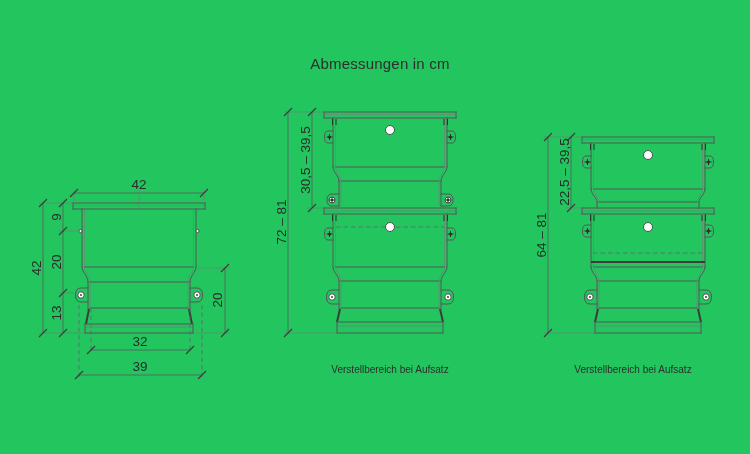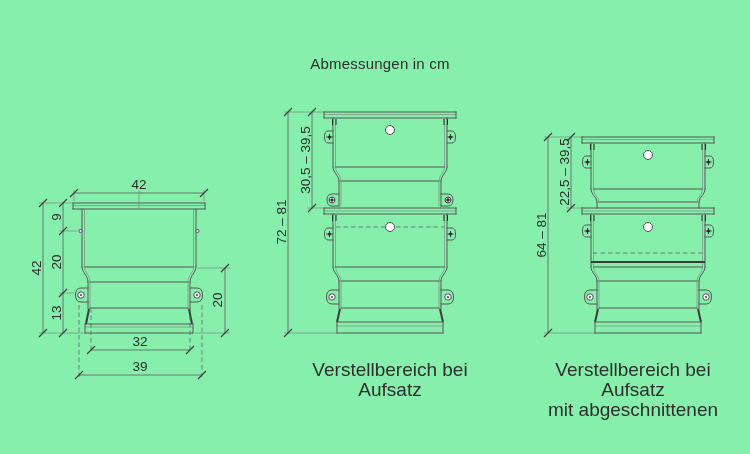--- a/index.html
+++ b/index.html
@@ -1,20 +1,20 @@
 <!DOCTYPE html>
 <html><head>
 <meta charset="utf-8">
 <style>
   html,body{margin:0;padding:0;background:#fff;}
-  #canvas{position:relative;width:750px;height:454px;background:#86efac;overflow:hidden;
+  #canvas{position:relative;width:750px;height:454px;background:#22c55e;overflow:hidden;
           font-family:"Liberation Sans",sans-serif;}
   .title{position:absolute;left:255px;top:55px;width:250px;text-align:center;
          font-size:15px;color:#2e2e2e;letter-spacing:.2px;}
-  .caption{position:absolute;width:220px;text-align:center;font-size:19px;
+  .caption{position:absolute;width:220px;text-align:center;font-size:10px;
            line-height:20px;color:#2e2e2e;}
   .caption-mid{left:280px;top:360px;}
   .caption-right{left:523px;top:360px;}
   svg{position:absolute;left:0;top:0;}
   .ln{stroke:#565656;stroke-width:1;fill:none;stroke-linecap:square;}
   .thin{stroke:#7a7a7a;stroke-width:.6;fill:none;}
   .thick{stroke:#3c3c3c;stroke-width:2;fill:none;}
   .dim{stroke:#5a5a5a;stroke-width:.8;fill:none;}
   .dash{stroke:#666;stroke-width:.8;fill:none;stroke-dasharray:4.5 3;}
   .tick{stroke:#3a3a3a;stroke-width:1.1;fill:none;}
@@ -367,16 +367,15 @@
       <text class="dimtxt" transform="rotate(-90 569 172)" x="569" y="172">22,5 – 39,5</text>
     </g>
   </svg>
 
   <div class="caption caption-mid">
     <div>Verstellbereich bei Aufsatz</div>
   </div>
 
   <div class="caption caption-right">
     <div>Verstellbereich bei Aufsatz</div>
-    <div>mit abgeschnittenen</div>
   </div>
 
 </div>
 
 </body></html>

